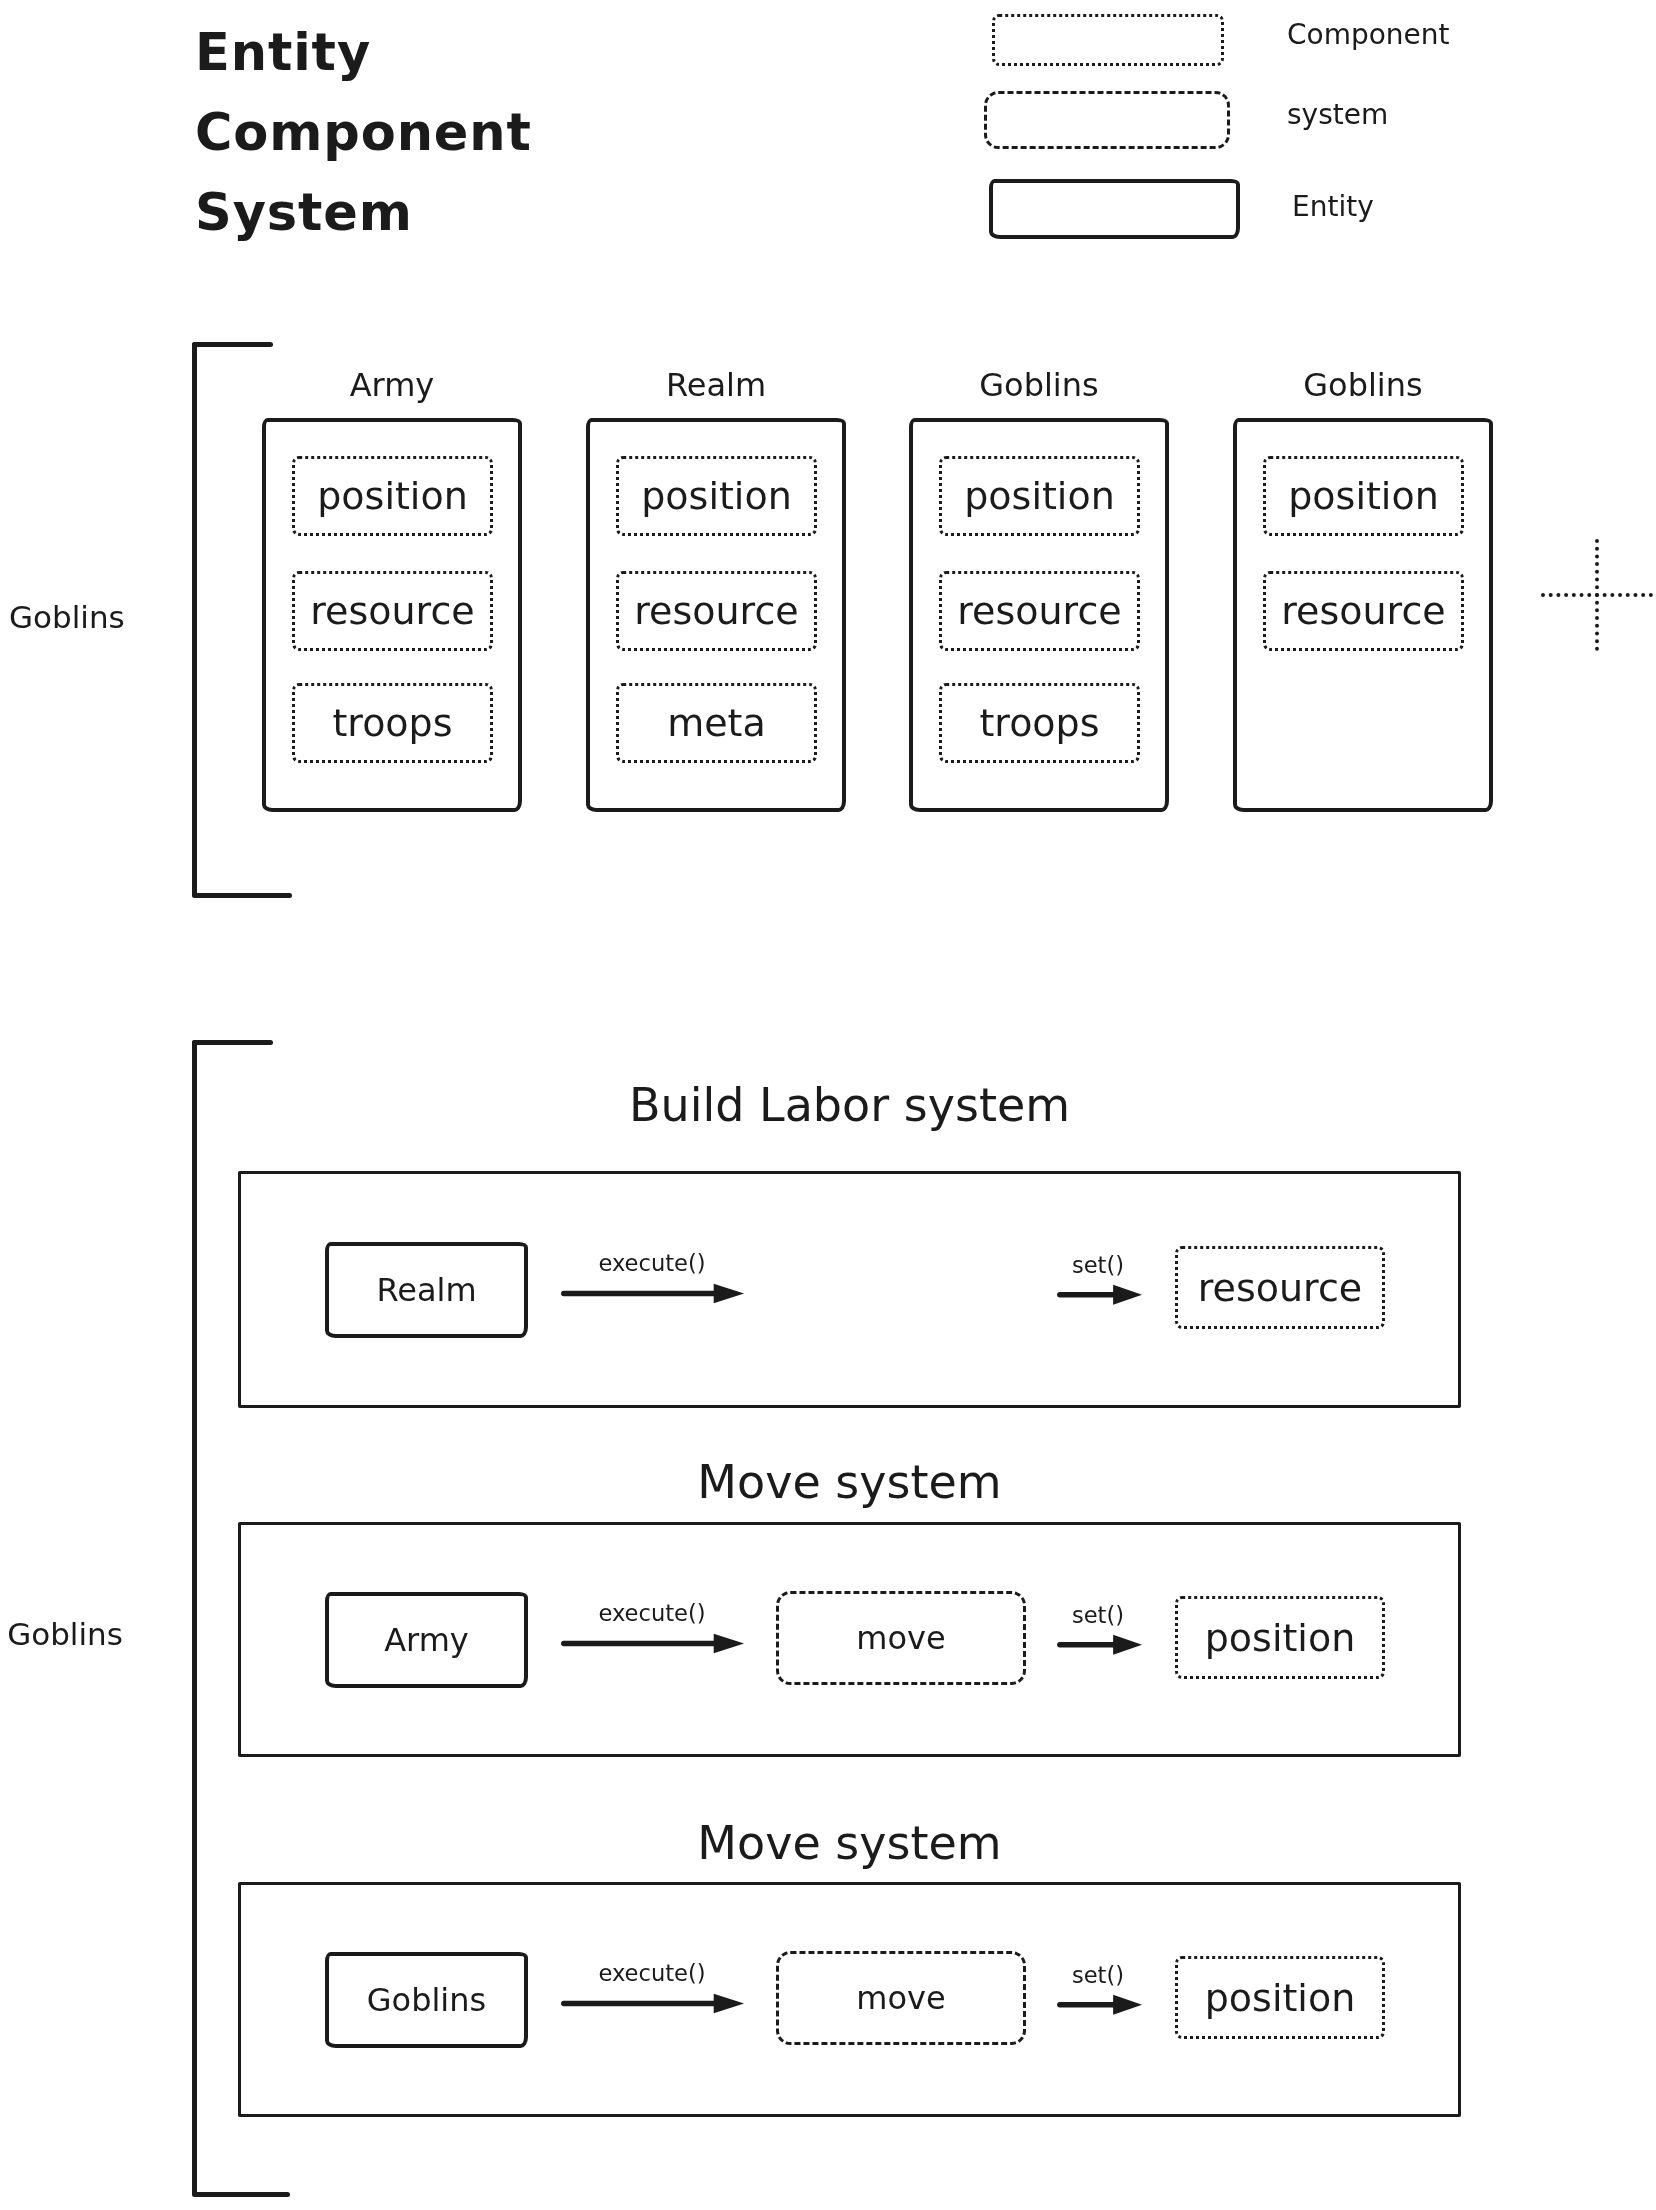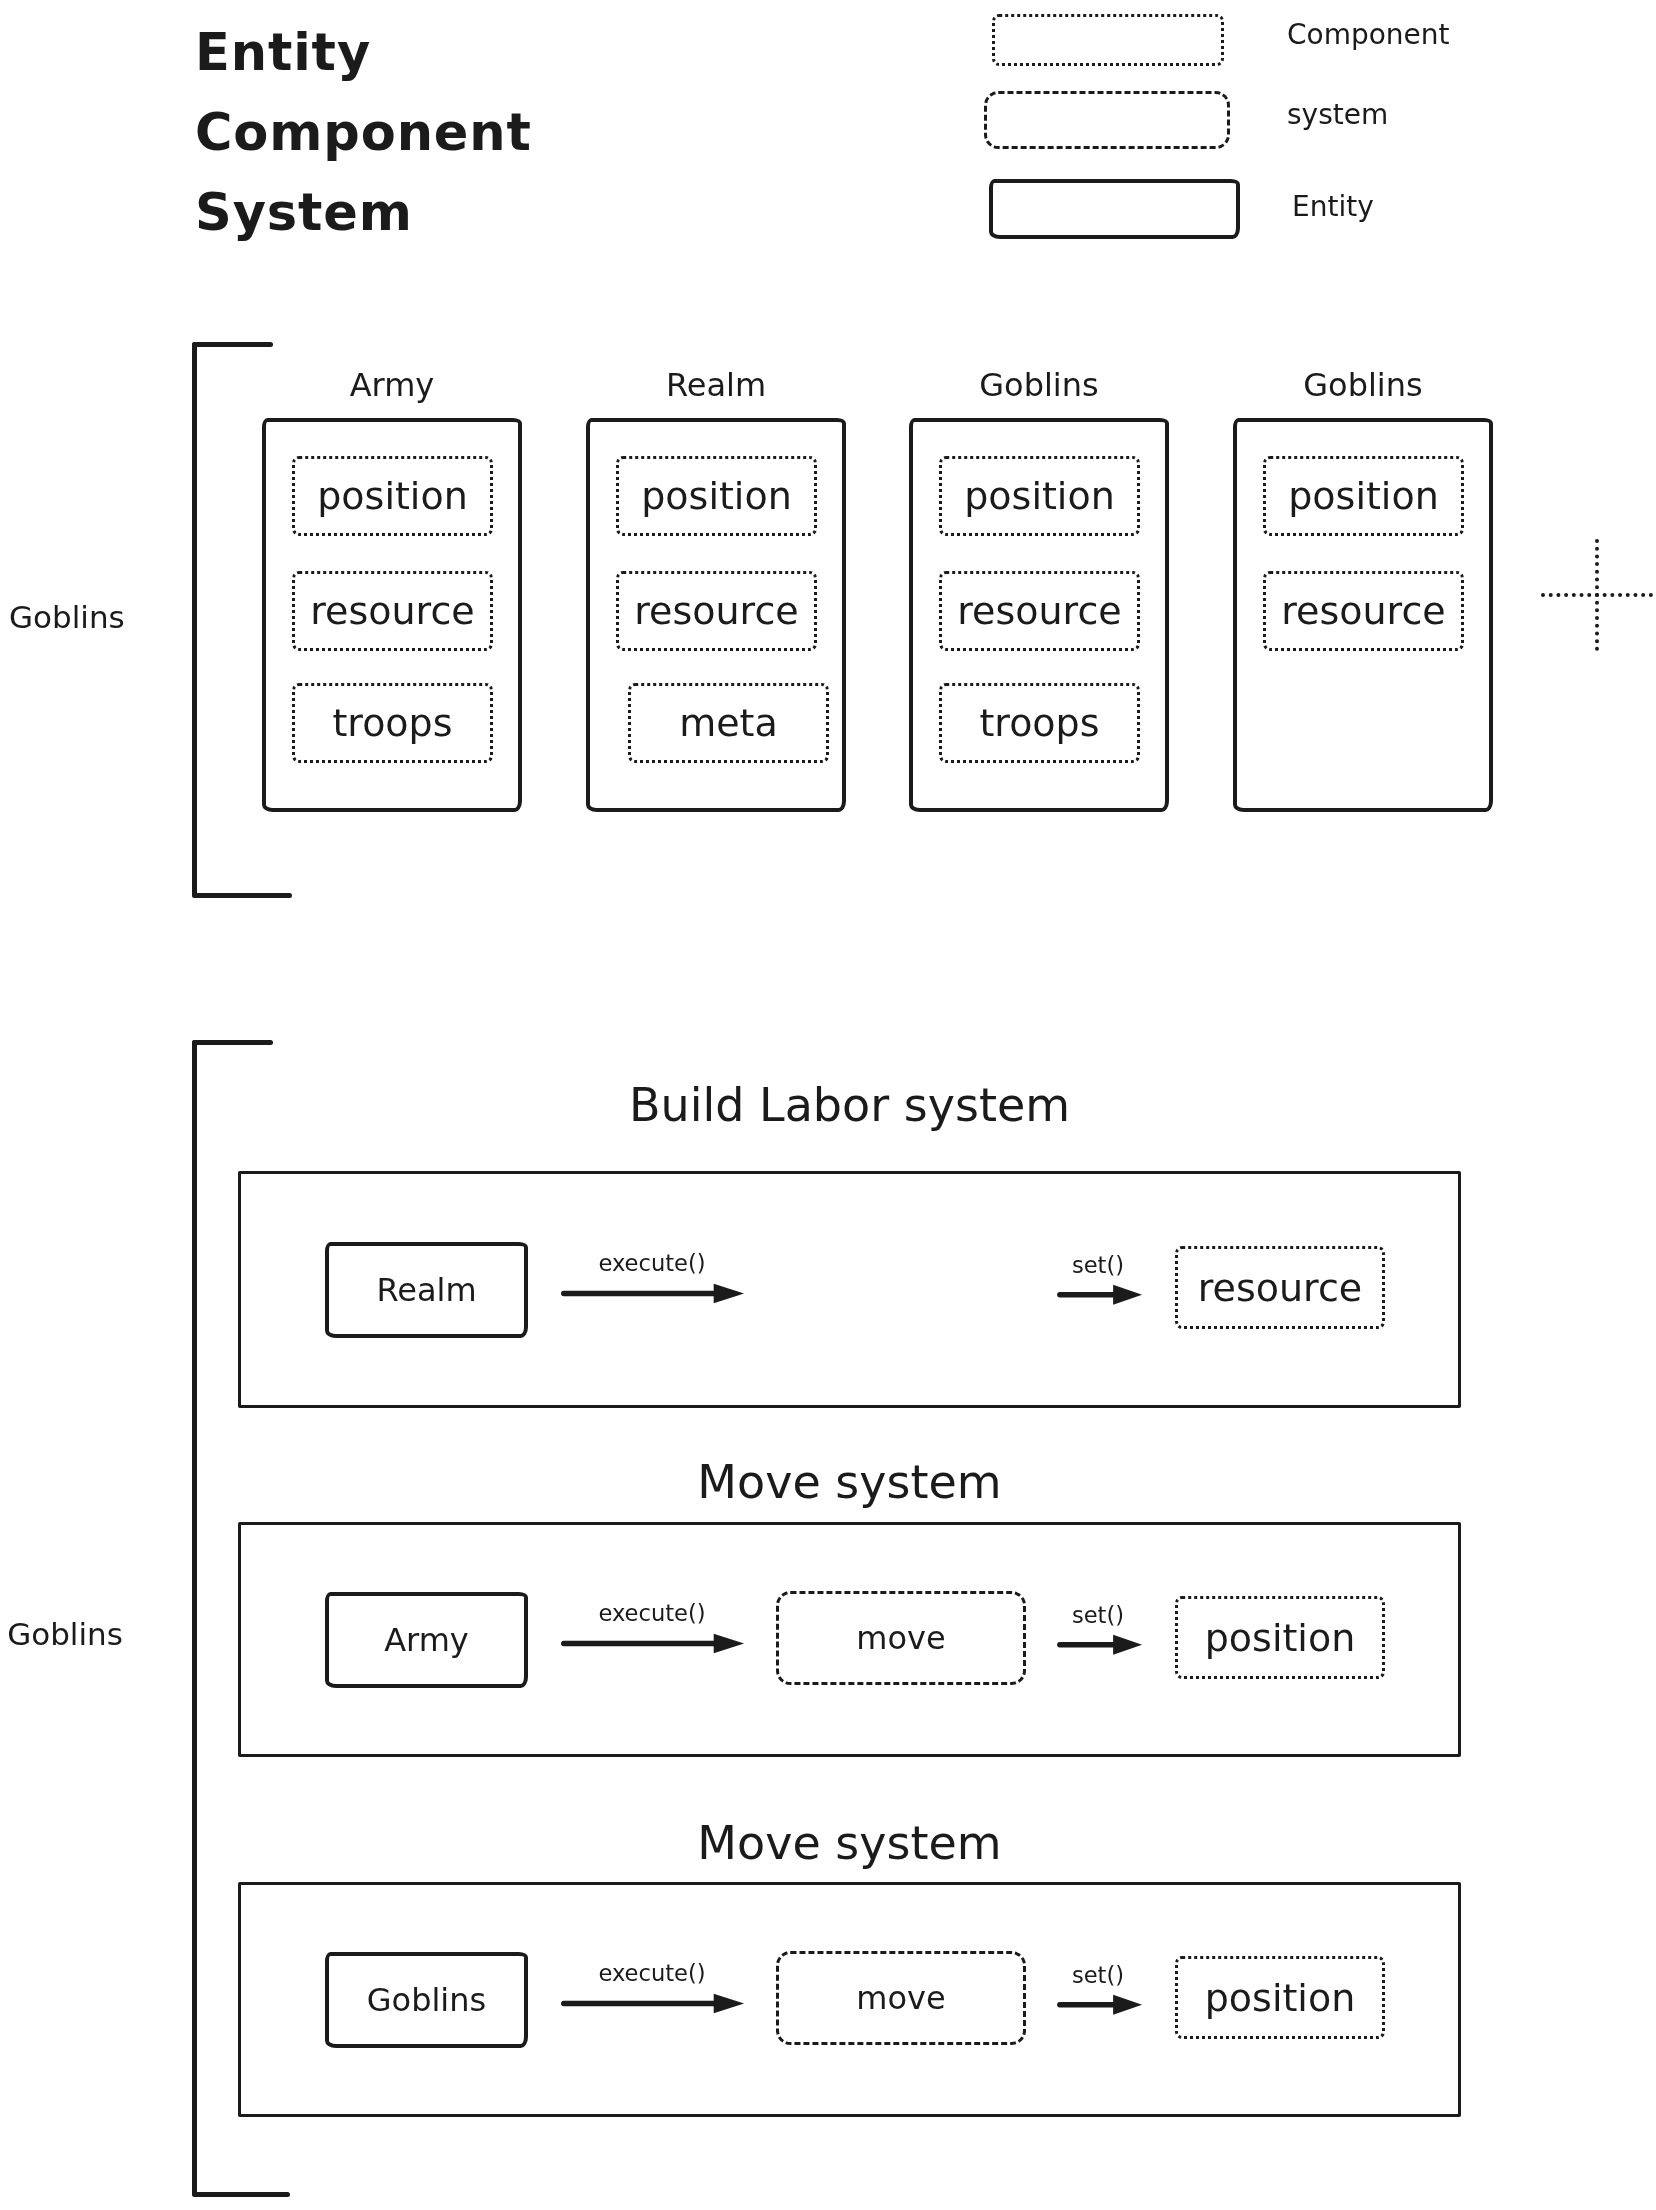--- a/index.html
+++ b/index.html
@@ -90,21 +90,21 @@
   <div class="abs box-solid" style="left:262px; top:418px; width:260px; height:394px;">
     <div class="abs box-dotted center component-label" style="left:26px; top:34px; width:201px; height:80px;">position</div>
     <div class="abs box-dotted center component-label" style="left:26px; top:149px; width:201px; height:80px;">resource</div>
     <div class="abs box-dotted center component-label" style="left:26px; top:261px; width:201px; height:80px;">troops</div>
   </div>
 
   <div class="abs entity-card-title" style="left:586px; top:366px; width:260px;">Realm</div>
   <div class="abs box-solid" style="left:586px; top:418px; width:260px; height:394px;">
     <div class="abs box-dotted center component-label" style="left:26px; top:34px; width:201px; height:80px;">position</div>
     <div class="abs box-dotted center component-label" style="left:26px; top:149px; width:201px; height:80px;">resource</div>
-    <div class="abs box-dotted center component-label" style="left:38px; top:261px; width:201px; height:80px;text-align:right;">meta</div>
+    <div class="abs box-dotted center component-label" style="left:26px; top:261px; width:201px; height:80px;text-align:right;">meta</div>
   </div>
 
   <div class="abs entity-card-title" style="left:909px; top:366px; width:260px;">Goblins</div>
   <div class="abs box-solid" style="left:909px; top:418px; width:260px; height:394px;">
     <div class="abs box-dotted center component-label" style="left:26px; top:34px; width:201px; height:80px;">position</div>
     <div class="abs box-dotted center component-label" style="left:26px; top:149px; width:201px; height:80px;">resource</div>
     <div class="abs box-dotted center component-label" style="left:26px; top:261px; width:201px; height:80px;">troops</div>
   </div>
 
   <div class="abs entity-card-title" style="left:1233px; top:366px; width:260px;">Goblins</div>

